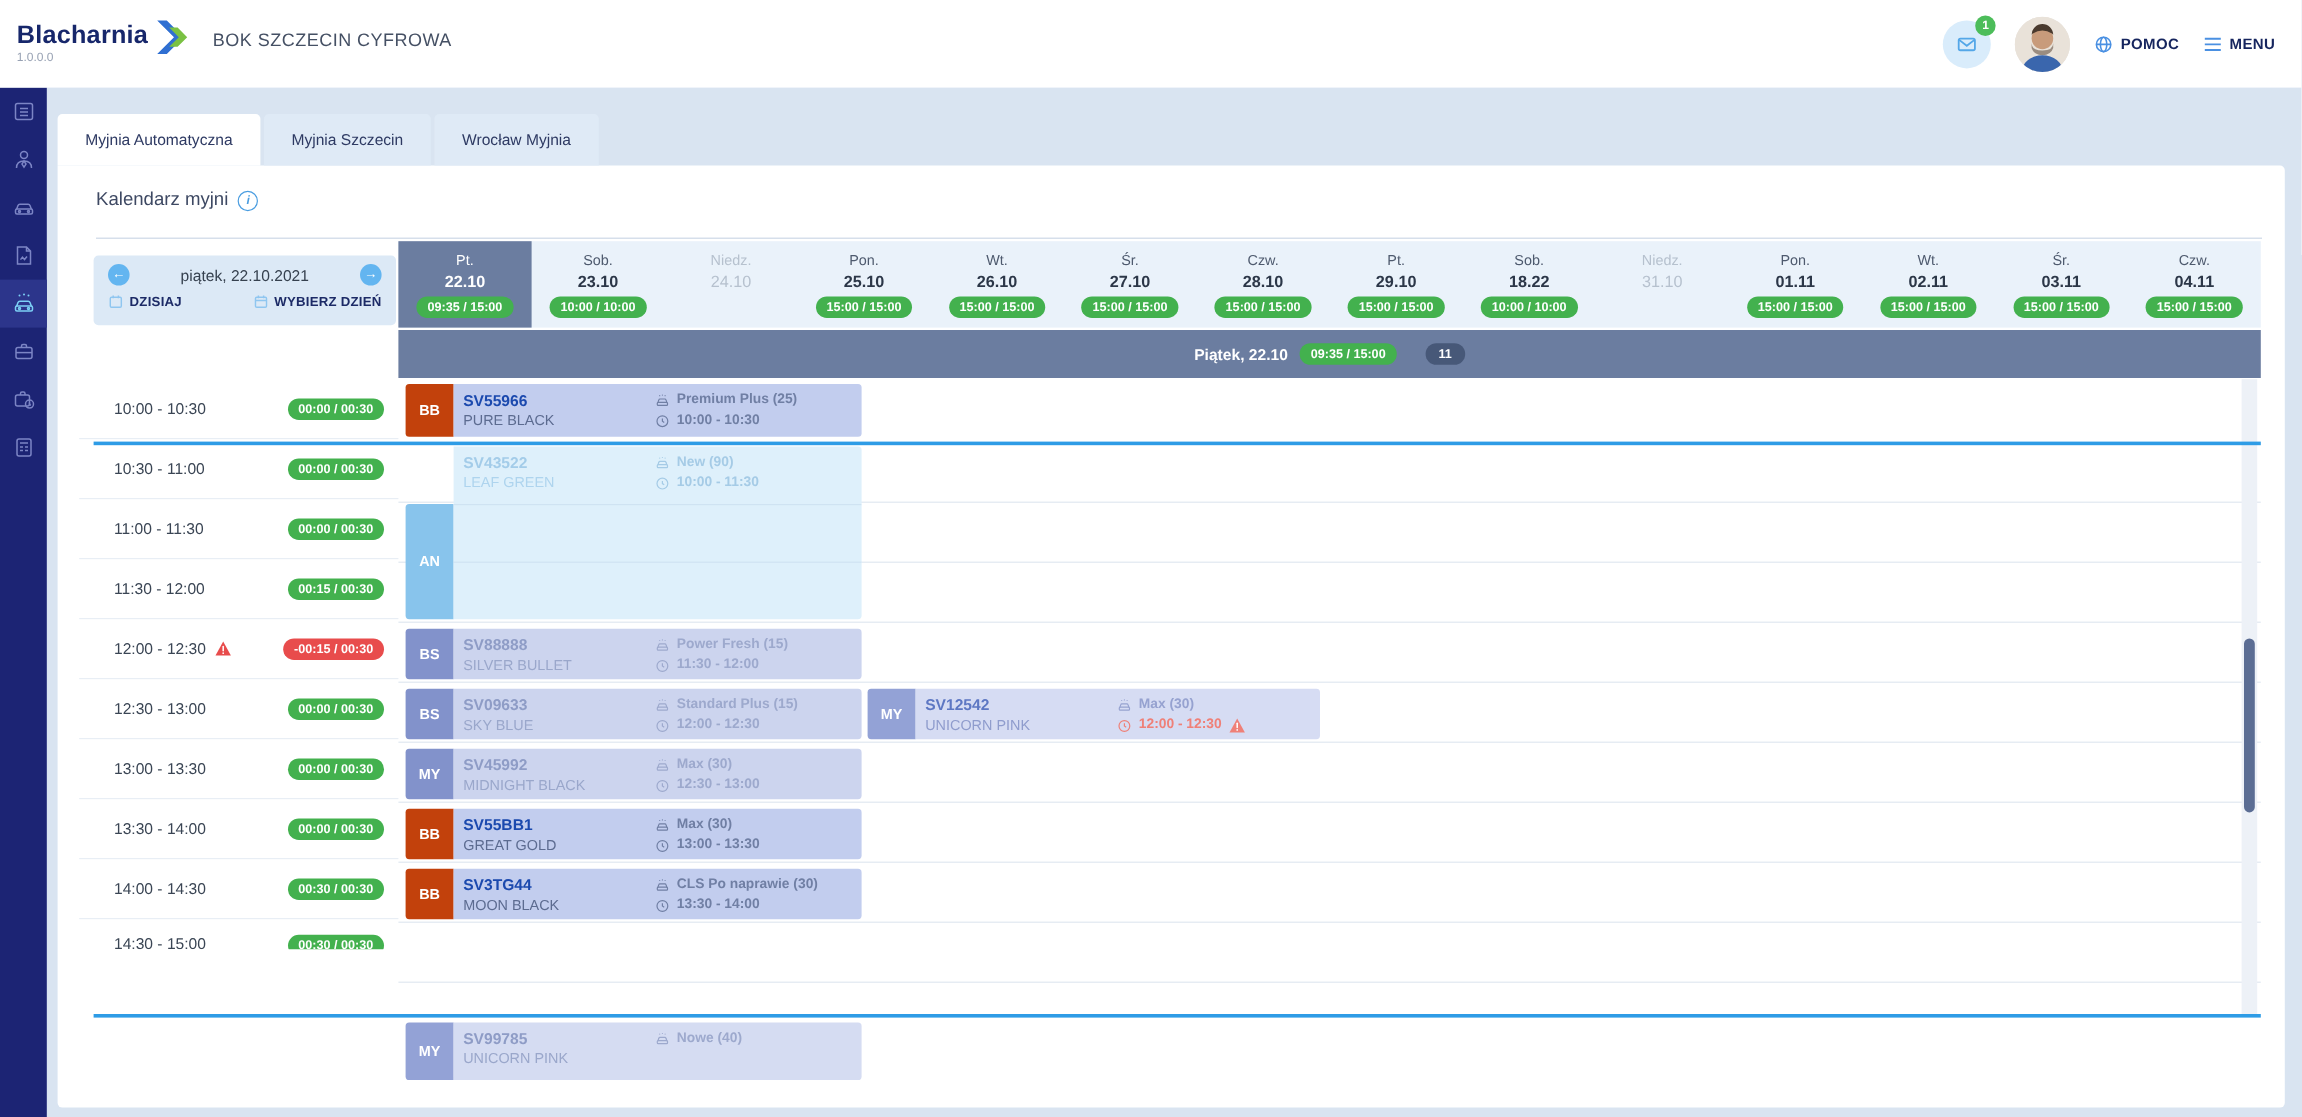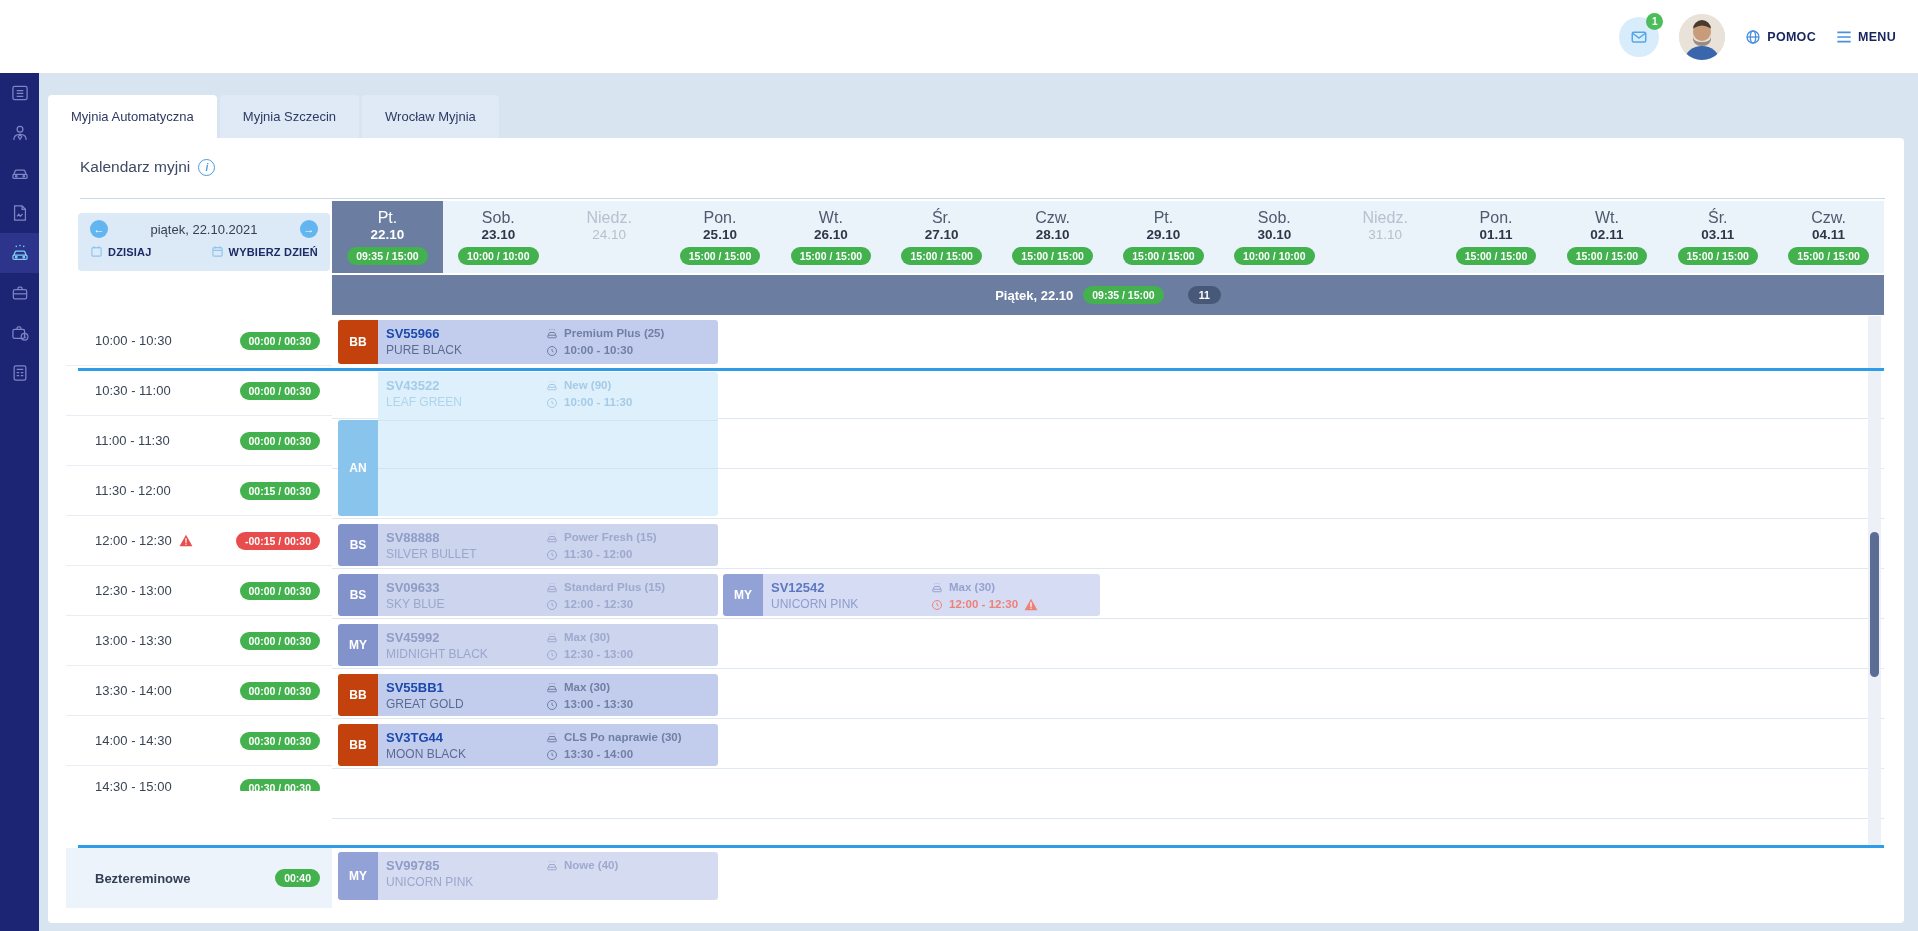--- a/index.html
+++ b/index.html
@@ -51,21 +51,21 @@
   .dn-row1{display:flex;align-items:center;justify-content:space-between;}
   .dn-arrow{width:18px;height:18px;border-radius:50%;background:#63b5f0;color:#fff;font-size:11px;
     font-weight:700;display:flex;align-items:center;justify-content:center;cursor:pointer;}
   .dn-date{font-size:13px;color:#36414f;}
   .dn-row2{display:flex;align-items:center;justify-content:space-between;margin-top:7px;}
   .dn-btn{display:flex;align-items:center;gap:5px;font-size:11px;font-weight:700;color:#1c2a66;
     letter-spacing:.2px;cursor:pointer;}
   
   .day-header{position:absolute;left:284px;top:63px;width:1552px;height:72px;display:flex;background:#eaf2fa;}
   .day-col{flex:1;display:flex;flex-direction:column;align-items:center;padding-top:9px;cursor:pointer;}
-  .day-name{font-size:16px;color:#4e5a6e;line-height:15px;}
+  .day-name{font-size:12px;color:#4e5a6e;line-height:15px;}
   .day-date{font-size:13.5px;font-weight:700;color:#2c3748;line-height:17px;margin-top:1px;}
   .day-col.muted .day-name,.day-col.muted .day-date{color:#b6c1ce;font-weight:400;}
   .day-col.selected{background:#6b7da0;}
   .day-col.selected .day-name,.day-col.selected .day-date{color:#fff;}
   .pill{border-radius:10px;font-size:10.5px;font-weight:700;color:#fff;padding:3px 9px;white-space:nowrap;}
   .pill.green{background:#43b14e;}
   .pill.red{background:#e84c4c;}
   .pill.slate{background:#475878;}
   .day-col .pill{margin-top:4px;}
   
@@ -133,20 +133,33 @@
   .ev-open .ev-tag{background:#93a2d6;}
   .ev-open .ev-body{background:#d5dcf2;}
   .ev-open .ev-plate{color:#8e9cc6;}
   .ev-open .ev-vehicle{color:#9aa7cb;}
   .ev-open .ev-line{color:#9da9cd;}
 </style>
 </head>
 <body>
 
 <header class="topbar">
+  <div class="brand">
+    <div class="brand-txt">
+      <span class="brand-name">Blacharnia</span>
+      <span class="brand-ver">1.0.0.0</span>
+    </div>
+    <span class="logo-chev">
+      <svg width="34" height="30" viewBox="0 0 34 30">
+        <polygon points="2,1 16,15 2,29 10,29 24,15 10,1" fill="#2f6fd2"></polygon>
+        <polygon points="12,7 20,15 12,23 19,23 27,15 19,7" fill="#7ac143"></polygon>
+      </svg>
+    </span>
+    <span class="product-title">BOK SZCZECIN CYFROWA</span>
+  </div>
   <div class="top-right">
     <div class="notif">
       <svg width="18" height="18" viewBox="0 0 24 24" fill="none" stroke="#54a7e8" stroke-width="2">
         <rect x="3" y="5.5" width="18" height="13" rx="2"></rect>
           <path d="M3.5,7 12,13.5 20.5,7"></path>
       </svg>
       <span class="notif-badge">1</span>
     </div>
     <div class="avatar">
       <svg width="46" height="46" viewBox="0 0 46 46">
@@ -310,21 +323,21 @@
       <span class="day-date">28.10</span>
       <span class="pill green">15:00 / 15:00</span>
     </div>
     <div class="day-col">
       <span class="day-name">Pt.</span>
       <span class="day-date">29.10</span>
       <span class="pill green">15:00 / 15:00</span>
     </div>
     <div class="day-col">
       <span class="day-name">Sob.</span>
-      <span class="day-date">30.10</span>
+      <span class="day-date">18.22</span>
       <span class="pill green">10:00 / 10:00</span>
     </div>
     <div class="day-col muted">
       <span class="day-name">Niedz.</span>
       <span class="day-date">31.10</span>
     </div>
     <div class="day-col">
       <span class="day-name">Pon.</span>
       <span class="day-date">01.11</span>
       <span class="pill green">15:00 / 15:00</span>
@@ -395,24 +408,20 @@
     <div class="slot">
       <span class="slot-label">14:00 - 14:30</span>
       <span class="pill green">00:30 / 00:30</span>
     </div>
     <div class="slot clipped">
       <span class="slot-label">14:30 - 15:00</span>
       <span class="pill green">00:30 / 00:30</span>
     </div>
   </div>
 
-  <div class="open-row">
-    <span>Beztereminowe</span>
-    <span class="pill green">00:40</span>
-  </div>
 
   <div class="cal-grid">
     <div class="grow overdue"></div>
     <div class="grow std"></div>
     <div class="grow std"></div>
     <div class="grow std"></div>
     <div class="grow std"></div>
     <div class="grow std"></div>
     <div class="grow std"></div>
     <div class="grow std"></div>

